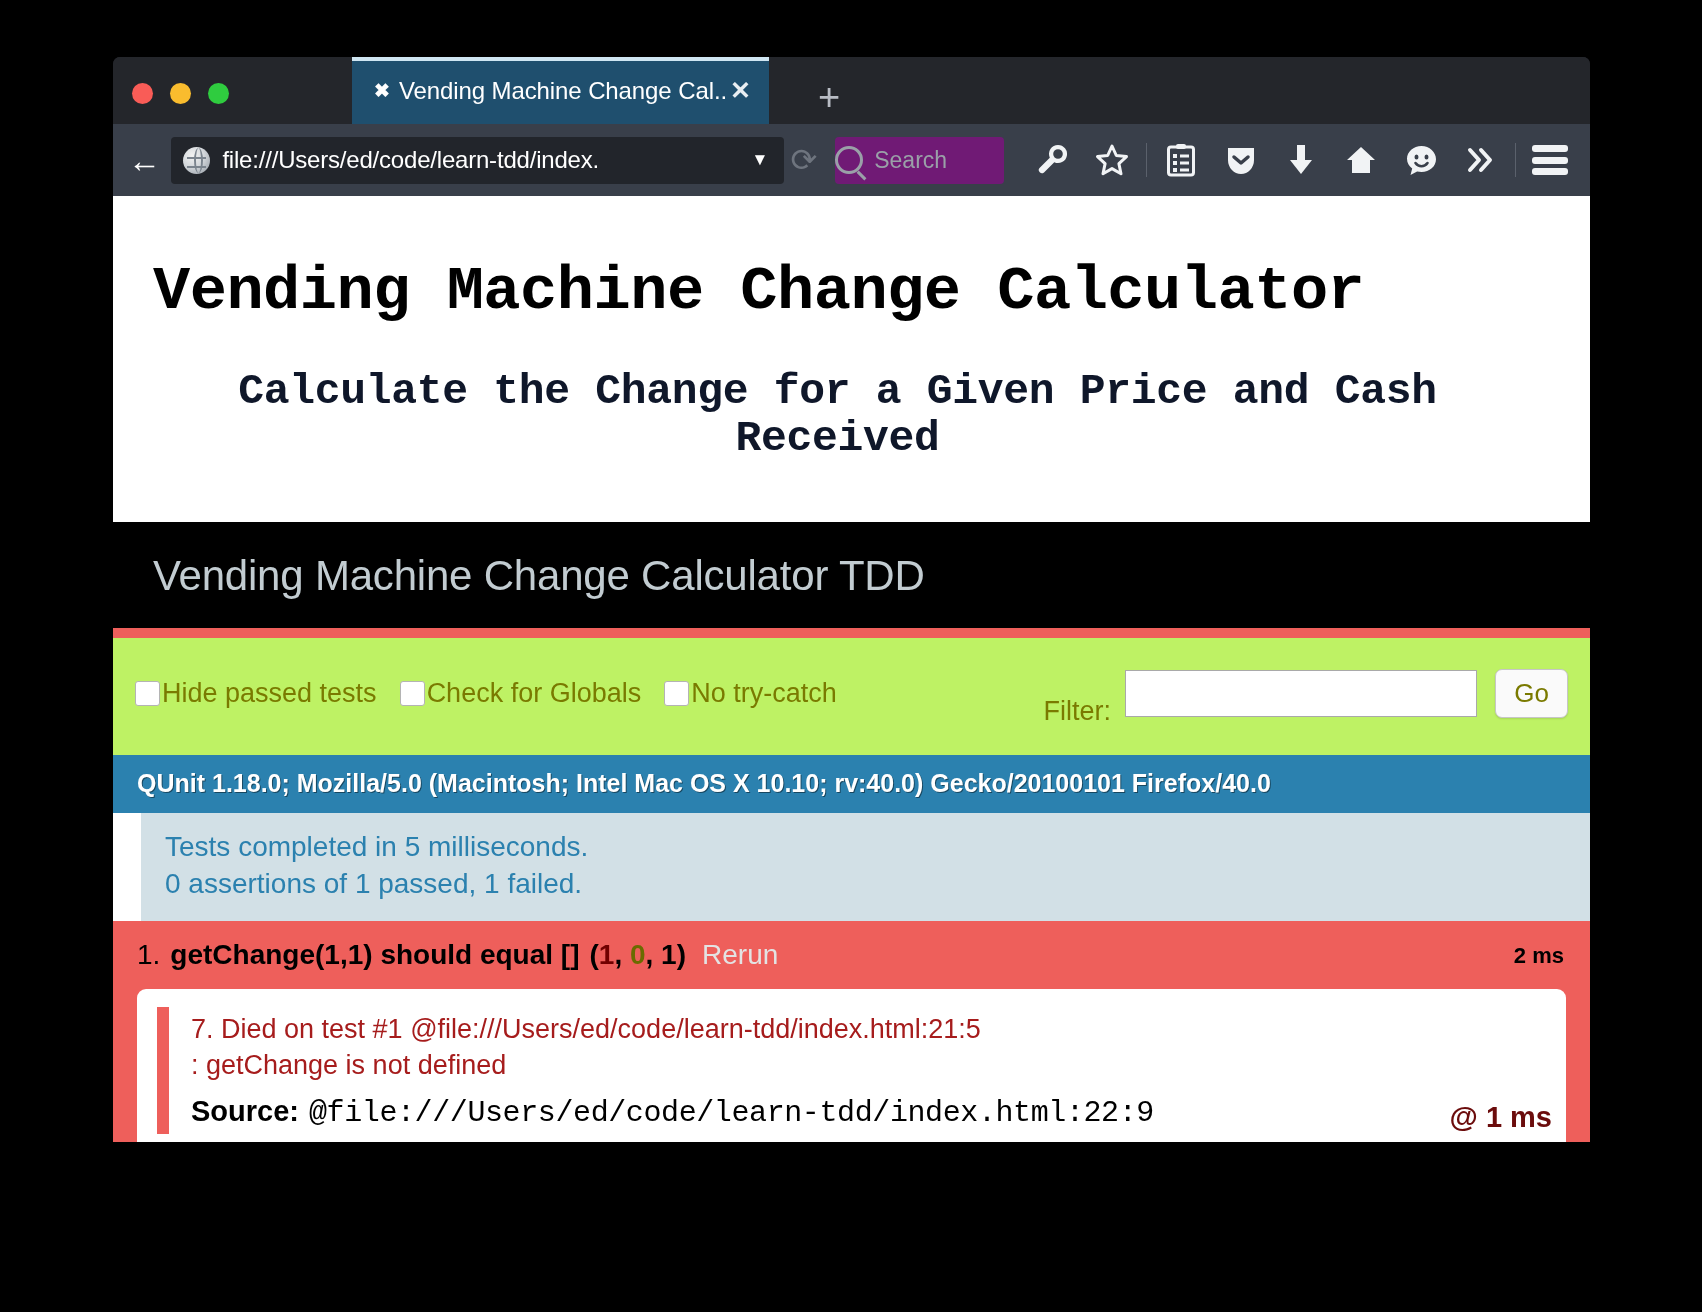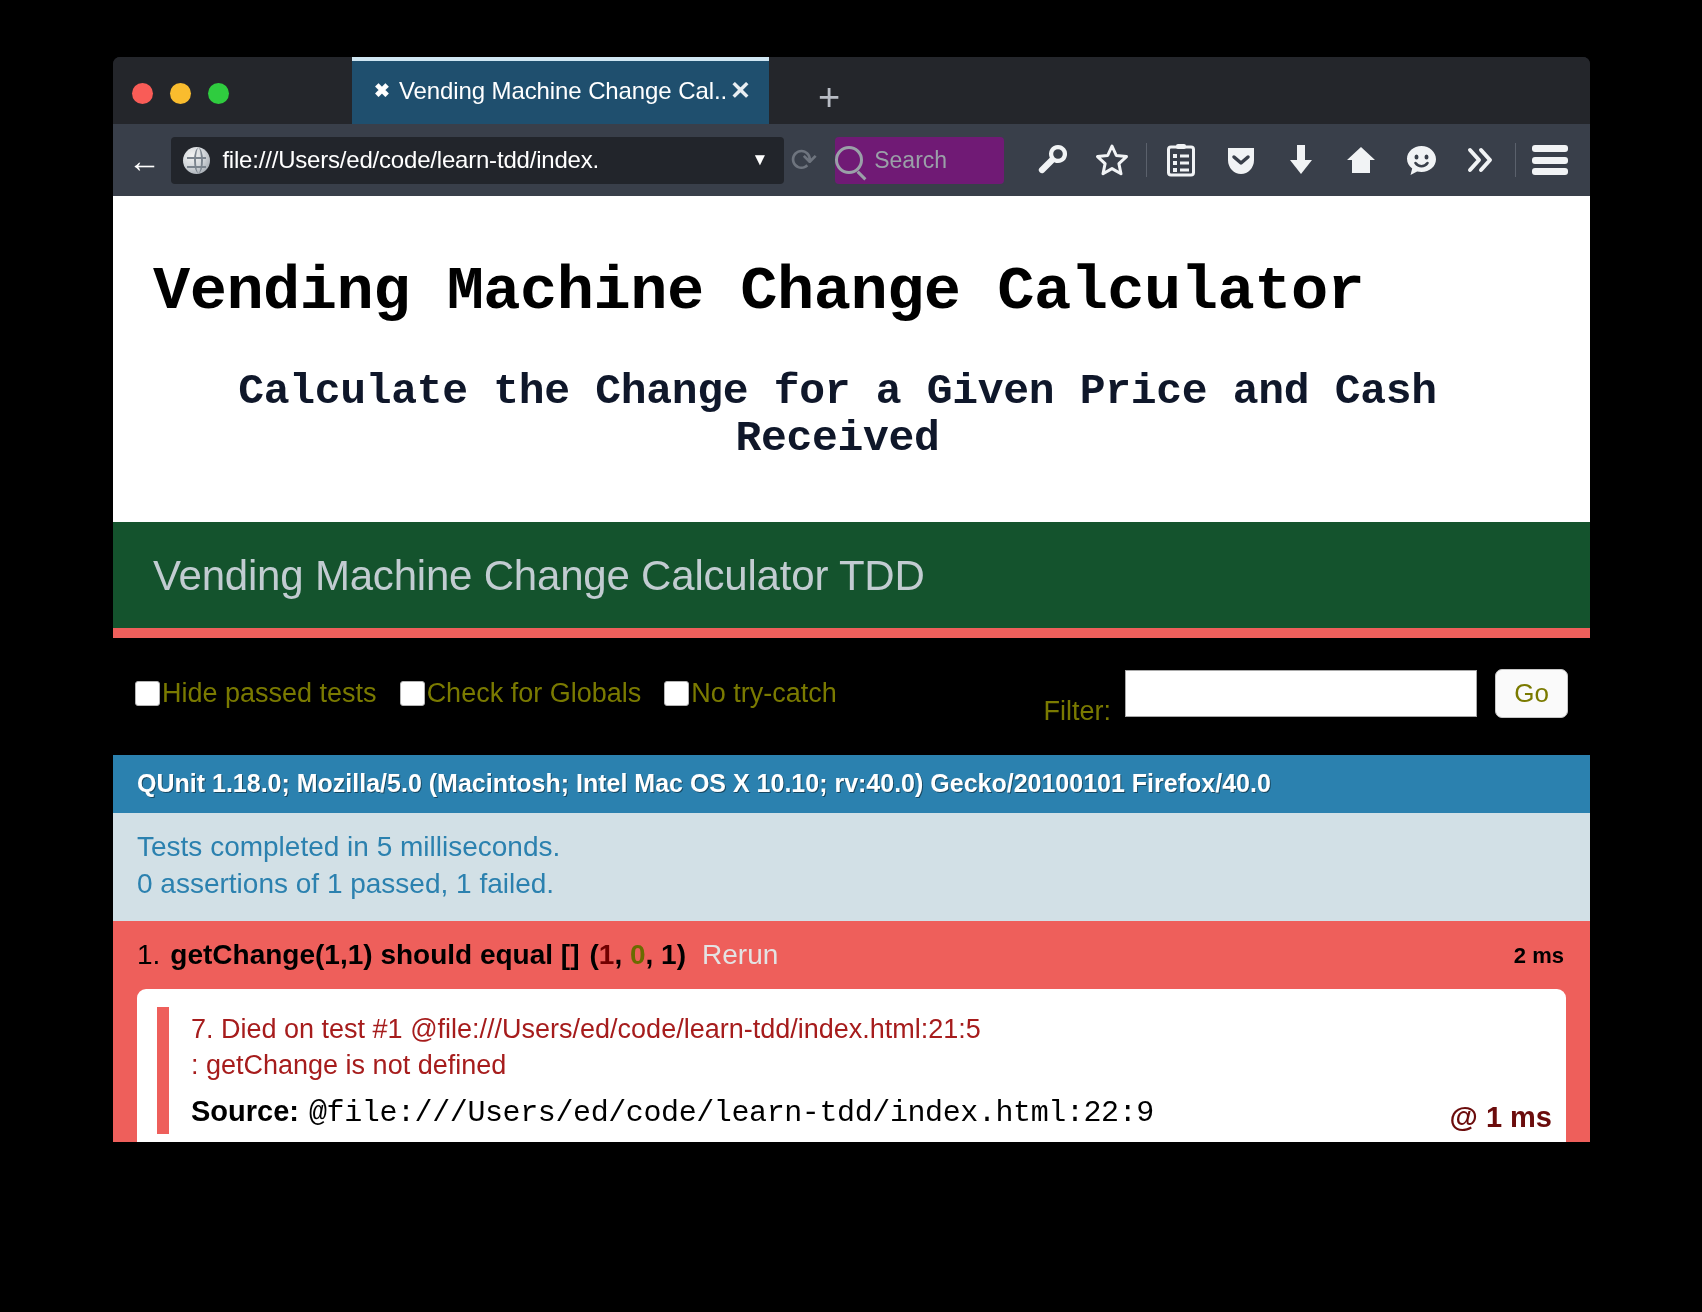--- a/index.html
+++ b/index.html
@@ -285,29 +285,29 @@
     font-size: 43px;
     font-weight: bold;
     color: #0f172a;
     letter-spacing: -0.3px;
     text-align: center;
     line-height: 1.1;
   }
 
   
   .qunit-header {
-    background: #14532d;
+    background: #000000;
     color: #c2ccd1;
     font-size: 42px;
     padding: 30px 40px 28px 40px;
     border-bottom: 10px solid #ee5f5b;
     letter-spacing: -0.2px;
   }
   .qunit-toolbar {
-    background: #000000;
+    background: #bef264;
     padding: 22px 22px 28px 22px;
     display: flex;
     align-items: center;
     font-size: 27px;
     color: #8a7a00;
   }
   .qt-checkbox-group {
     display: flex;
     align-items: center;
     gap: 0;
@@ -364,20 +364,21 @@
     font-weight: bold;
     padding: 14px 24px 15px 24px;
     text-shadow: 1px 1px 0 rgba(0,0,0,0.45);
   }
   .qunit-testresult {
     background: #d2e0e6;
     color: #2b81af;
     font-size: 28px;
     padding: 16px 24px 18px 24px;
     line-height: 1.32;
+    margin-left: 28px;
   }
 
   .test-item {
     background: #ee5f5b;
     position: relative;
     padding: 18px 24px 20px 24px;
   }
   .test-name-row {
     display: flex;
     align-items: baseline;

